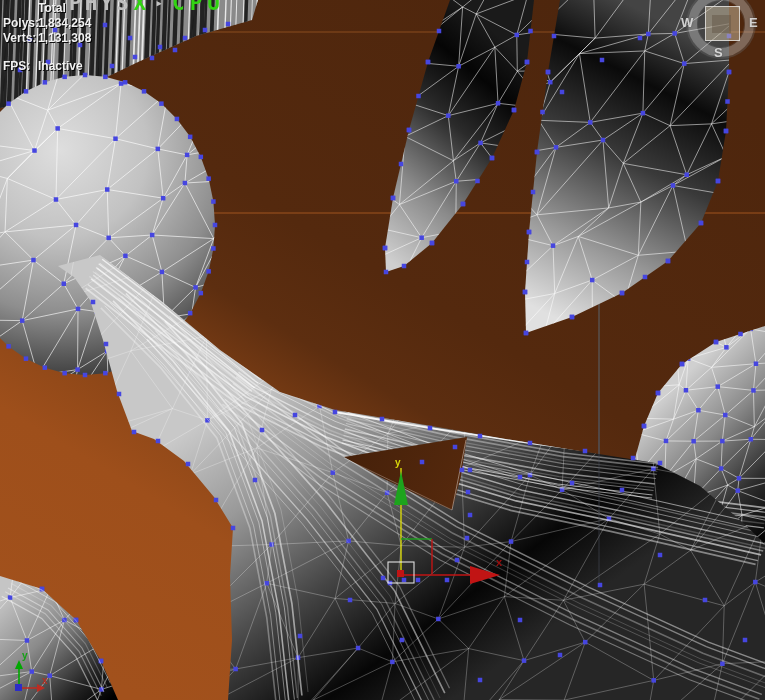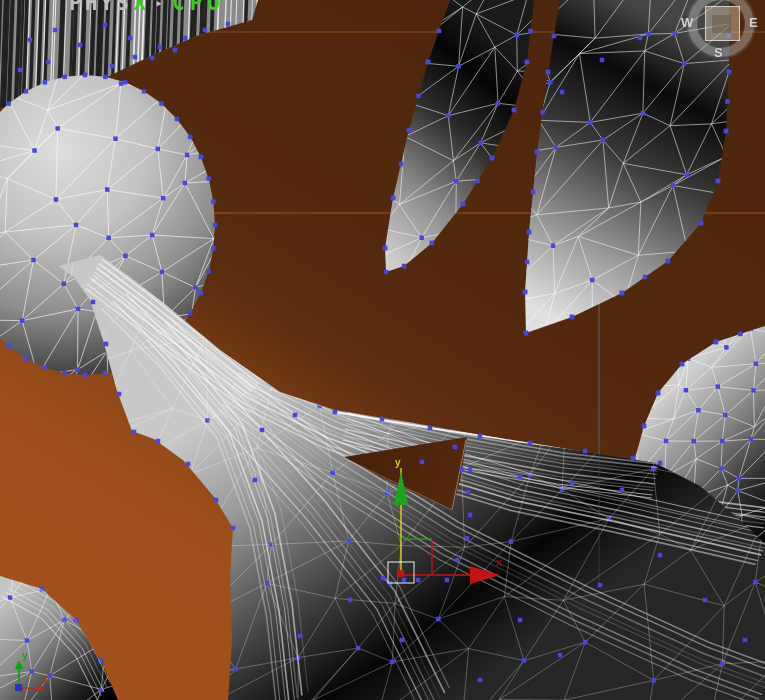--- a/index.html
+++ b/index.html
@@ -765,20 +765,26 @@
       </g>
     </svg>
 
   <div class="logo">
     <span class="lg gray">PHYS</span>
     <span class="lg green xchar">X</span>
     <span class="lg arrow">▸</span>
     <span class="lg green cpu">CPU</span>
   </div>
 
+  <div class="stats">
+    <div class="srow"><span class="sl"></span><span class="sv">Total</span></div>
+    <div class="srow"><span class="sl">Polys:</span><span class="sv">1,834,254</span></div>
+    <div class="srow"><span class="sl">Verts:</span><span class="sv">1,131,308</span></div>
+    <div class="srow gap"><span class="sl">FPS:</span><span class="sv">Inactive</span></div>
+  </div>
 
   <div class="ring"></div>
   <div class="cube-face">
     <div class="cube-inner"></div>
   </div>
   <span class="cdir w">W</span>
   <span class="cdir e">E</span>
   <span class="cdir s">S</span>
 
   <div class="gizmo-hot"></div>

